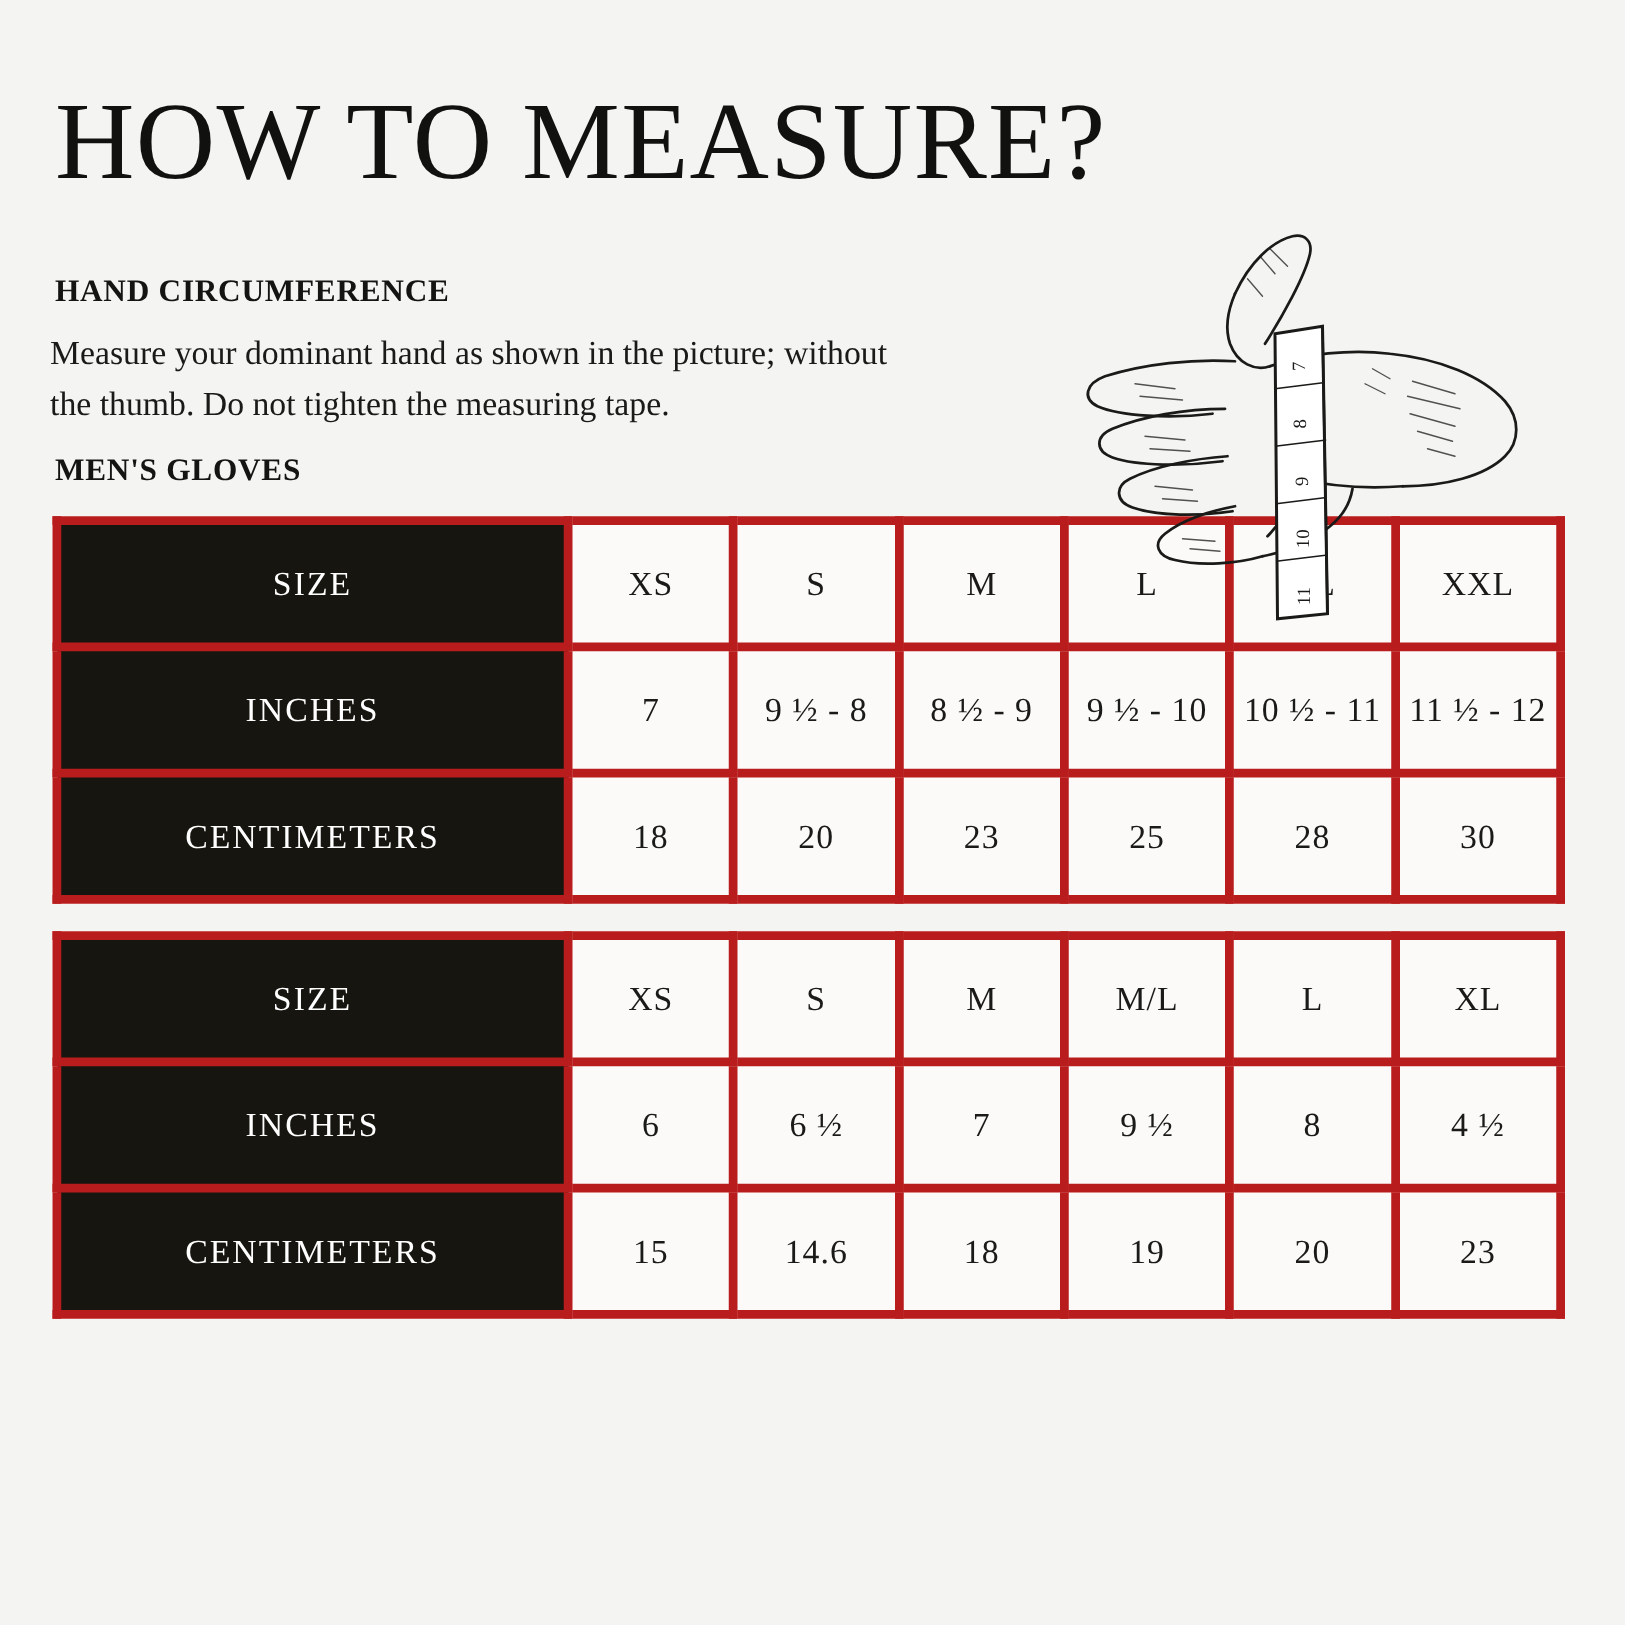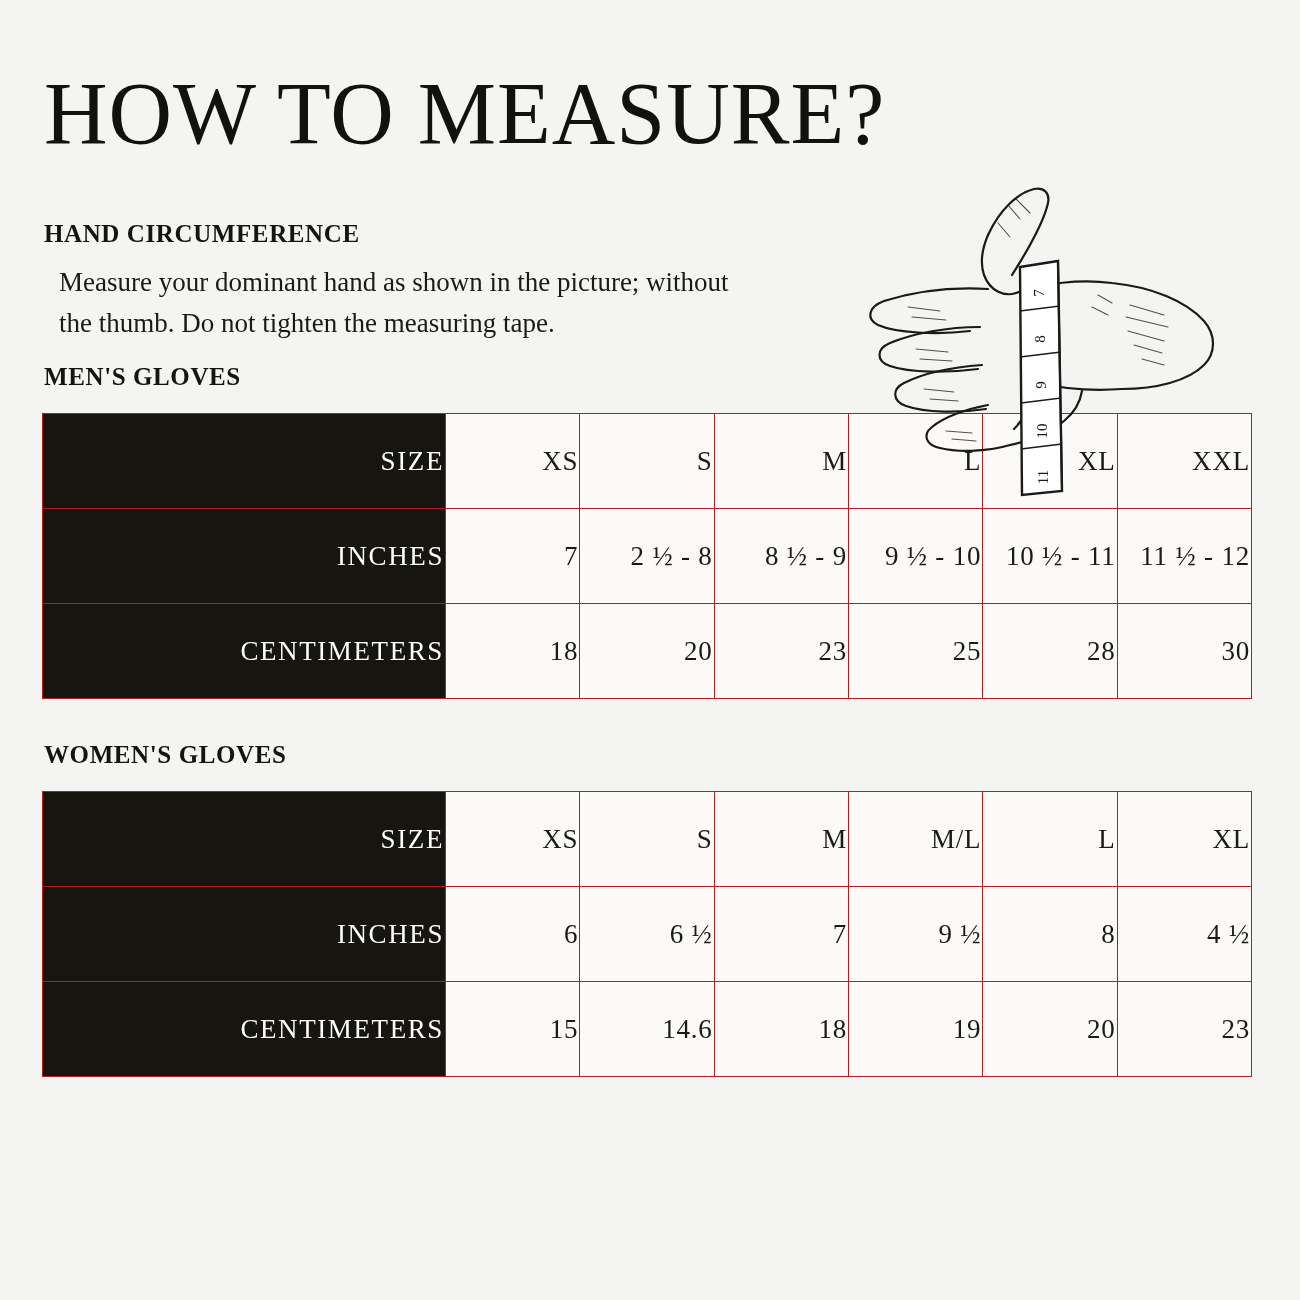--- a/index.html
+++ b/index.html
@@ -36,42 +36,42 @@
     font-size: 25px;
     letter-spacing: 0.6px;
     margin: 0 0 0 4px;
     color: #141412;
   }
   .hand-sub {
     margin-top: 62px;
   }
   .intro {
     width: 690px;
-    margin: 14px 0 0 19px;
+    margin: 14px 0 0 0;
     font-size: 27px;
     line-height: 1.5;
     color: #1a1a18;
   }
   .mens-head {
     margin-top: 20px;
   }
   .womens-head {
     margin-top: 42px;
   }
   table.size-table {
     width: 1210px;
     border-collapse: collapse;
     margin: 22px 0 0 2px;
     table-layout: fixed;
     background: #ffffff;
   }
   table.size-table td {
-    border: 1px solid #b91c1c;
+    border: 7px solid #b91c1c;
     height: 92px;
-    text-align: right;
+    text-align: center;
     vertical-align: middle;
     font-size: 27px;
     letter-spacing: 0.8px;
     background: #fbfaf8;
   }
   table.size-table td.rowlabel {
     background: #16150f;
     color: #ffffff;
     width: 400px;
     font-size: 27px;
@@ -169,39 +169,38 @@
         <td>XS</td>
         <td>S</td>
         <td>M</td>
         <td>L</td>
         <td>XL</td>
         <td>XXL</td>
       </tr>
       <tr>
         <td class="rowlabel">INCHES</td>
         <td>7</td>
-        <td>2 ½ - 8</td>
+        <td>9 ½ - 8</td>
         <td>8 ½ - 9</td>
         <td>9 ½ - 10</td>
         <td>10 ½ - 11</td>
         <td>11 ½ - 12</td>
       </tr>
       <tr>
         <td class="rowlabel">CENTIMETERS</td>
         <td>18</td>
         <td>20</td>
         <td>23</td>
         <td>25</td>
         <td>28</td>
         <td>30</td>
       </tr>
     </tbody>
   </table>
 
-  <h2 class="section-head womens-head">WOMEN'S GLOVES</h2>
   <table class="size-table">
     <tbody>
       <tr>
         <td class="rowlabel">SIZE</td>
         <td>XS</td>
         <td>S</td>
         <td>M</td>
         <td>M/L</td>
         <td>L</td>
         <td>XL</td>

